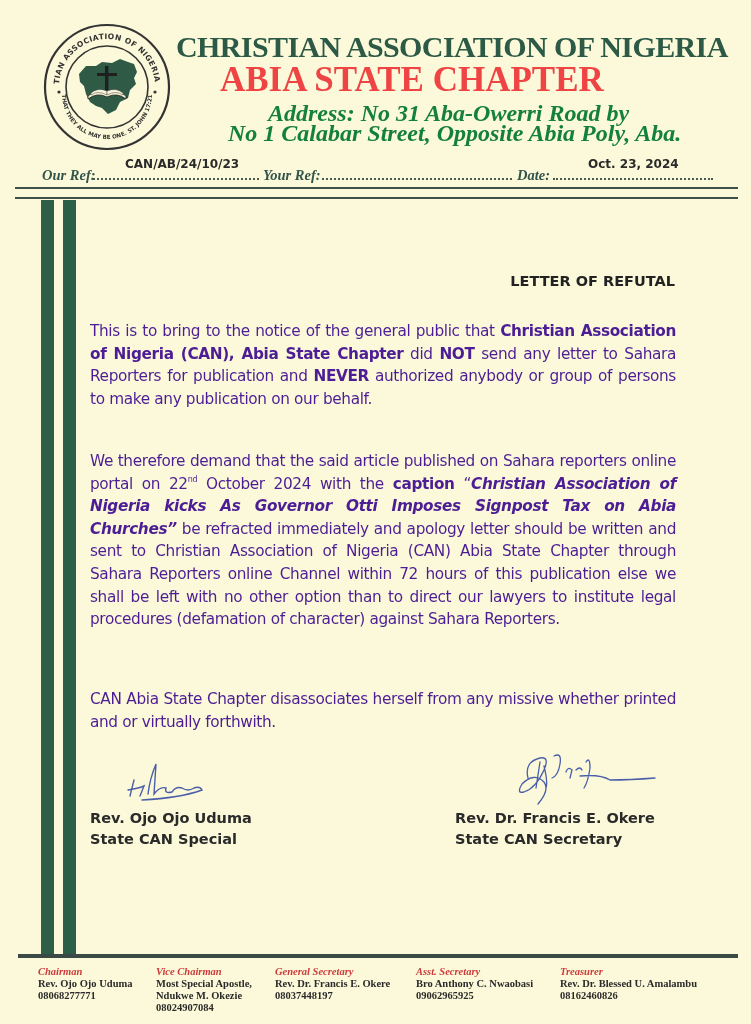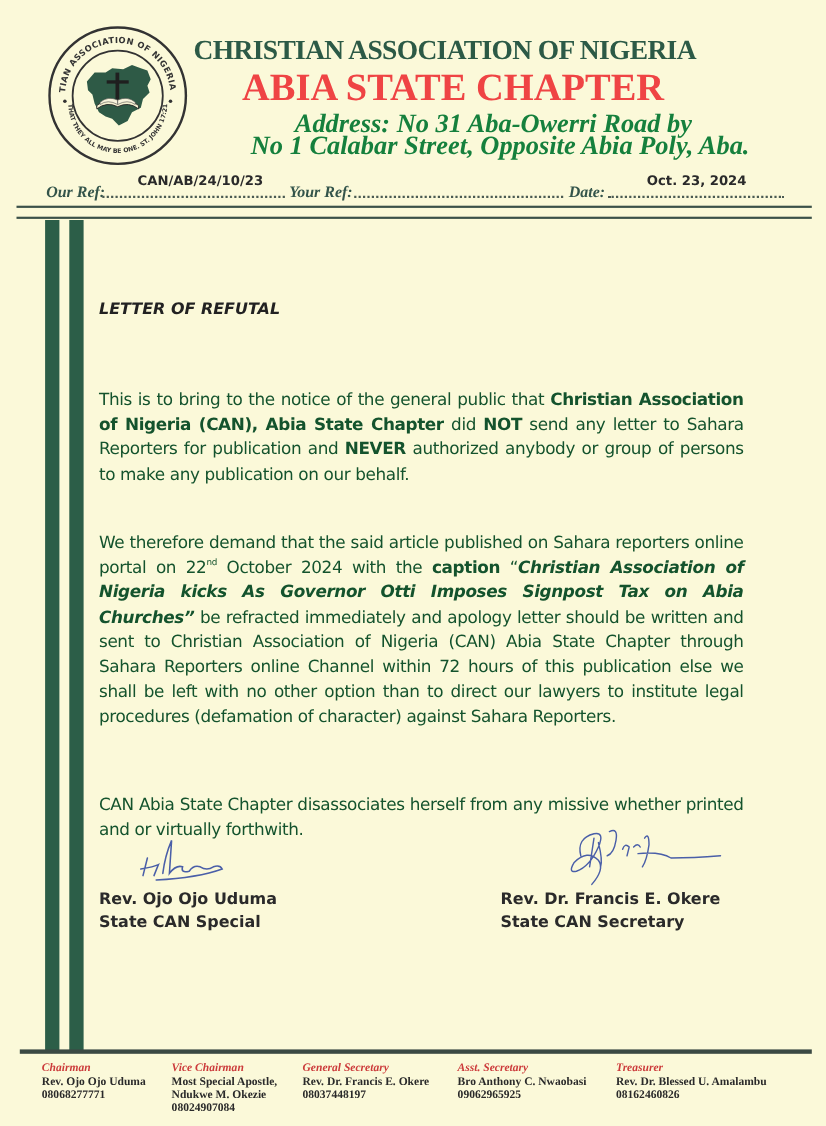--- a/index.html
+++ b/index.html
@@ -11,21 +11,21 @@
   }
   .abs { position: absolute; }
 
   
   #logo { left: 42px; top: 22px; width: 130px; height: 130px; }
 
   
   .org-title {
     left: 176px; top: 30px; width: 520px;
     font-family: "Liberation Serif", serif; font-weight: bold;
-    font-size: 25px; color: #2c5a46; letter-spacing: -0.6px; white-space: nowrap;
+    font-size: 30px; color: #2c5a46; letter-spacing: -0.6px; white-space: nowrap;
     line-height: 34px;
   }
   .chapter-title {
     left: 220px; top: 60px; width: 420px;
     font-family: "Liberation Serif", serif; font-weight: bold;
     font-size: 35px; color: #ef4444; white-space: nowrap; line-height: 40px;
   }
   .address {
     font-family: "Liberation Serif", serif; font-weight: bold; font-style: italic;
     font-size: 24px; color: #15803d; white-space: nowrap; line-height: 22px; text-align: center;
@@ -45,30 +45,29 @@
     font-family: "DejaVu Sans", sans-serif; font-weight: bold; font-size: 12px;
     color: #2a2a2a; white-space: nowrap;
   }
 
   
   .hrule { background: #3b5149; height: 2px; }
   .vbar { background: #2c5e48; width: 13px; }
 
   
   .letter-title {
-    left: 90px; top: 273px; width: 585px; text-align: left;
-    font-weight: bold; font-size: 14.5px; color: #222; font-style: italic;
+    left: 90px; top: 273px; width: 585px; text-align: right;
+    font-weight: bold; font-size: 14.5px; color: #222;
   }
   .para {
     left: 90px; width: 586px;
-    font-size: 15.3px; line-height: 22.6px; color: #14532d;
+    font-size: 15.3px; line-height: 22.6px; color: #4c1d95;
     text-align: justify; text-align-last: left;
     font-family: "DejaVu Sans", sans-serif;
     letter-spacing: -0.35px;
-    margin-top: 32px;
   }
   .para b { font-weight: bold; }
   .para i b, .para b i { font-style: italic; }
   sup { font-size: 8px; vertical-align: 7px; line-height: 0; }
 
   
   .sig-name {
     font-weight: bold; font-size: 14.5px; line-height: 20px; color: #2a2a2a; white-space: nowrap;
   }
 

